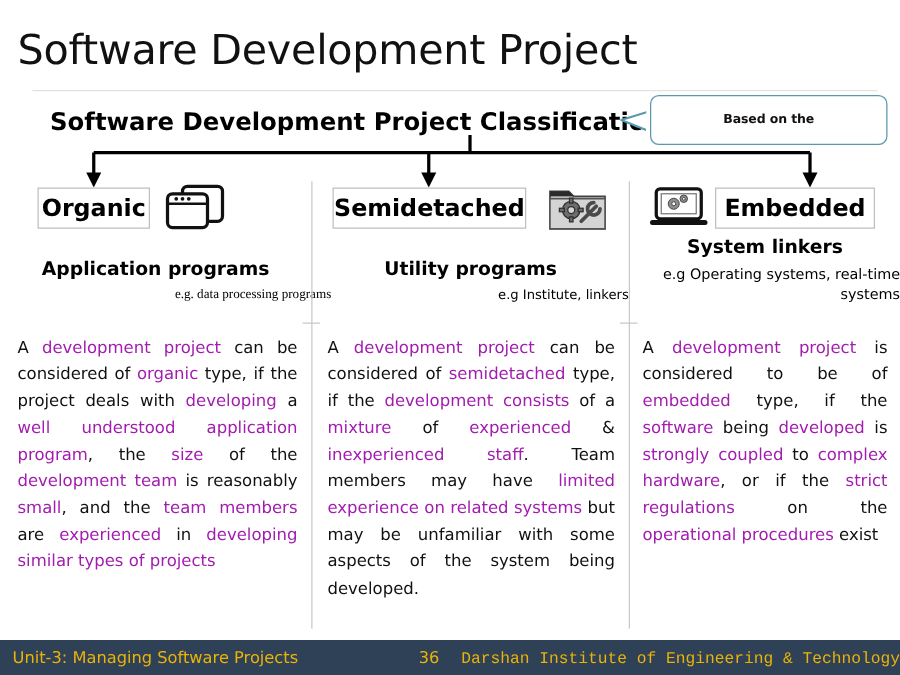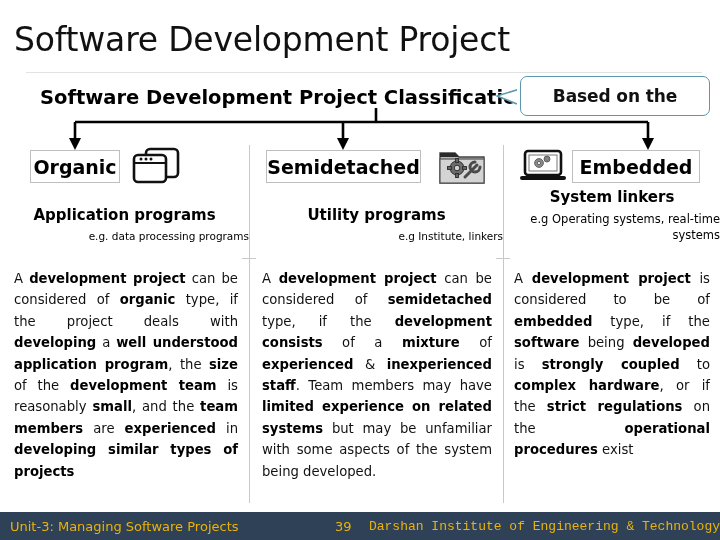--- a/index.html
+++ b/index.html
@@ -35,21 +35,21 @@
 
   
   .callout{
     position:absolute;left:520px;top:76px;width:190px;height:40px;
     border:1.6px solid #5b97ad;border-radius:7px;
     background:#ffffff;
     box-sizing:border-box;
     display:flex;flex-direction:column;align-items:center;justify-content:center;
   }
   .callout div{
-    font-size:17px;font-weight:700;color:#111;line-height:14px;
+    font-size:10px;font-weight:700;color:#111;line-height:14px;
     text-align:center;letter-spacing:-0.1px;white-space:nowrap;
   }
   .callout-tail{
     position:absolute;left:495px;top:84px;width:30px;height:22px;
   }
 
   
   .tree{position:absolute;left:0;top:108px;width:720px;height:50px;}
 
   
@@ -73,21 +73,21 @@
 
   .cat-sub{
     position:absolute;text-align:center;
     font-size:15px;font-weight:700;color:#000;white-space:nowrap;
   }
   .cat-eg{
     position:absolute;text-align:right;
     font-size:10.5px;font-weight:400;color:#000;line-height:14px;
   }
   #sub-1{left:0px;top:206px;width:249px;}
-  #eg-1{left:0px;top:229px;width:249px;}
+  #eg-1{left:16px;top:229px;width:249px;font-family:Liberation Serif, serif;}
   #sub-2{left:250px;top:206px;width:253px;}
   #eg-2{left:250px;top:229px;width:253px;}
   #sub-3{left:504px;top:188px;width:216px;}
   #eg-3{left:504px;top:211px;width:216px;font-size:11.5px;line-height:16px;}
 
   
   .v-div{position:absolute;width:1px;background:#c9c9c9;}
   #v-div-1{left:249px;top:145px;height:358px;}
   #v-div-2{left:503px;top:145px;height:358px;}
   .h-tick{position:absolute;height:1px;background:#c9c9c9;}
@@ -98,21 +98,21 @@
   .col{
     position:absolute;top:268px;
     font-size:13.2px;line-height:21.4px;
     color:#111;
     text-align:justify;
     text-justify:inter-word;
   }
   #col-1{left:14px;width:224px;}
   #col-2{left:262px;width:230px;}
   #col-3{left:514px;width:196px;}
-  .col b{color:#000000;font-weight:700;}
+  .col b{color:#a21caf;font-weight:400;}
   .col .plain{color:#111;font-weight:400;}
 
   
   .footer{
     position:absolute;left:0;bottom:0;width:720px;height:28px;
     background:#2f4156;color:#eab308;
     display:flex;align-items:center;
   }
   .footer-left{position:absolute;left:10px;font-size:13px;white-space:nowrap;}
   .footer-page{position:absolute;left:335px;font-size:13px;}
@@ -202,17 +202,17 @@
   <div class="v-div" id="v-div-2"></div>
   <div class="h-tick" id="h-tick-1"></div>
   <div class="h-tick" id="h-tick-2"></div>
 
   <div class="col" id="col-1"><span class="plain">A </span><b>development project</b><span class="plain"> can be considered of </span><b>organic</b><span class="plain"> type, if the project deals with </span><b>developing</b><span class="plain"> a </span><b>well understood application program</b><span class="plain">, the </span><b>size</b><span class="plain"> of the </span><b>development team</b><span class="plain"> is reasonably </span><b>small</b><span class="plain">, and the </span><b>team members</b><span class="plain"> are </span><b>experienced</b><span class="plain"> in </span><b>developing similar types of projects</b></div>
   <div class="col" id="col-2"><span class="plain">A </span><b>development project</b><span class="plain"> can be considered of </span><b>semidetached</b><span class="plain"> type, if the </span><b>development consists</b><span class="plain"> of a </span><b>mixture</b><span class="plain"> of </span><b>experienced</b><span class="plain"> &amp; </span><b>inexperienced staff</b><span class="plain">. Team members may have </span><b>limited experience on related systems</b><span class="plain"> but may be unfamiliar with some aspects of the system being developed.</span></div>
   <div class="col" id="col-3"><span class="plain">A </span><b>development project</b><span class="plain"> is considered to be of </span><b>embedded</b><span class="plain"> type, if the </span><b>software</b><span class="plain"> being </span><b>developed</b><span class="plain"> is </span><b>strongly coupled</b><span class="plain"> to </span><b>complex hardware</b><span class="plain">, or if the </span><b>strict regulations</b><span class="plain"> on the </span><b>operational procedures</b><span class="plain"> exist</span></div>
 
   <div class="footer">
     <div class="footer-left">Unit-3: Managing Software Projects</div>
-    <div class="footer-page">39</div>
+    <div class="footer-page">36</div>
     <div class="footer-right">Darshan Institute of Engineering &amp; Technology</div>
   </div>
 
 </div>
 
 </body></html>

